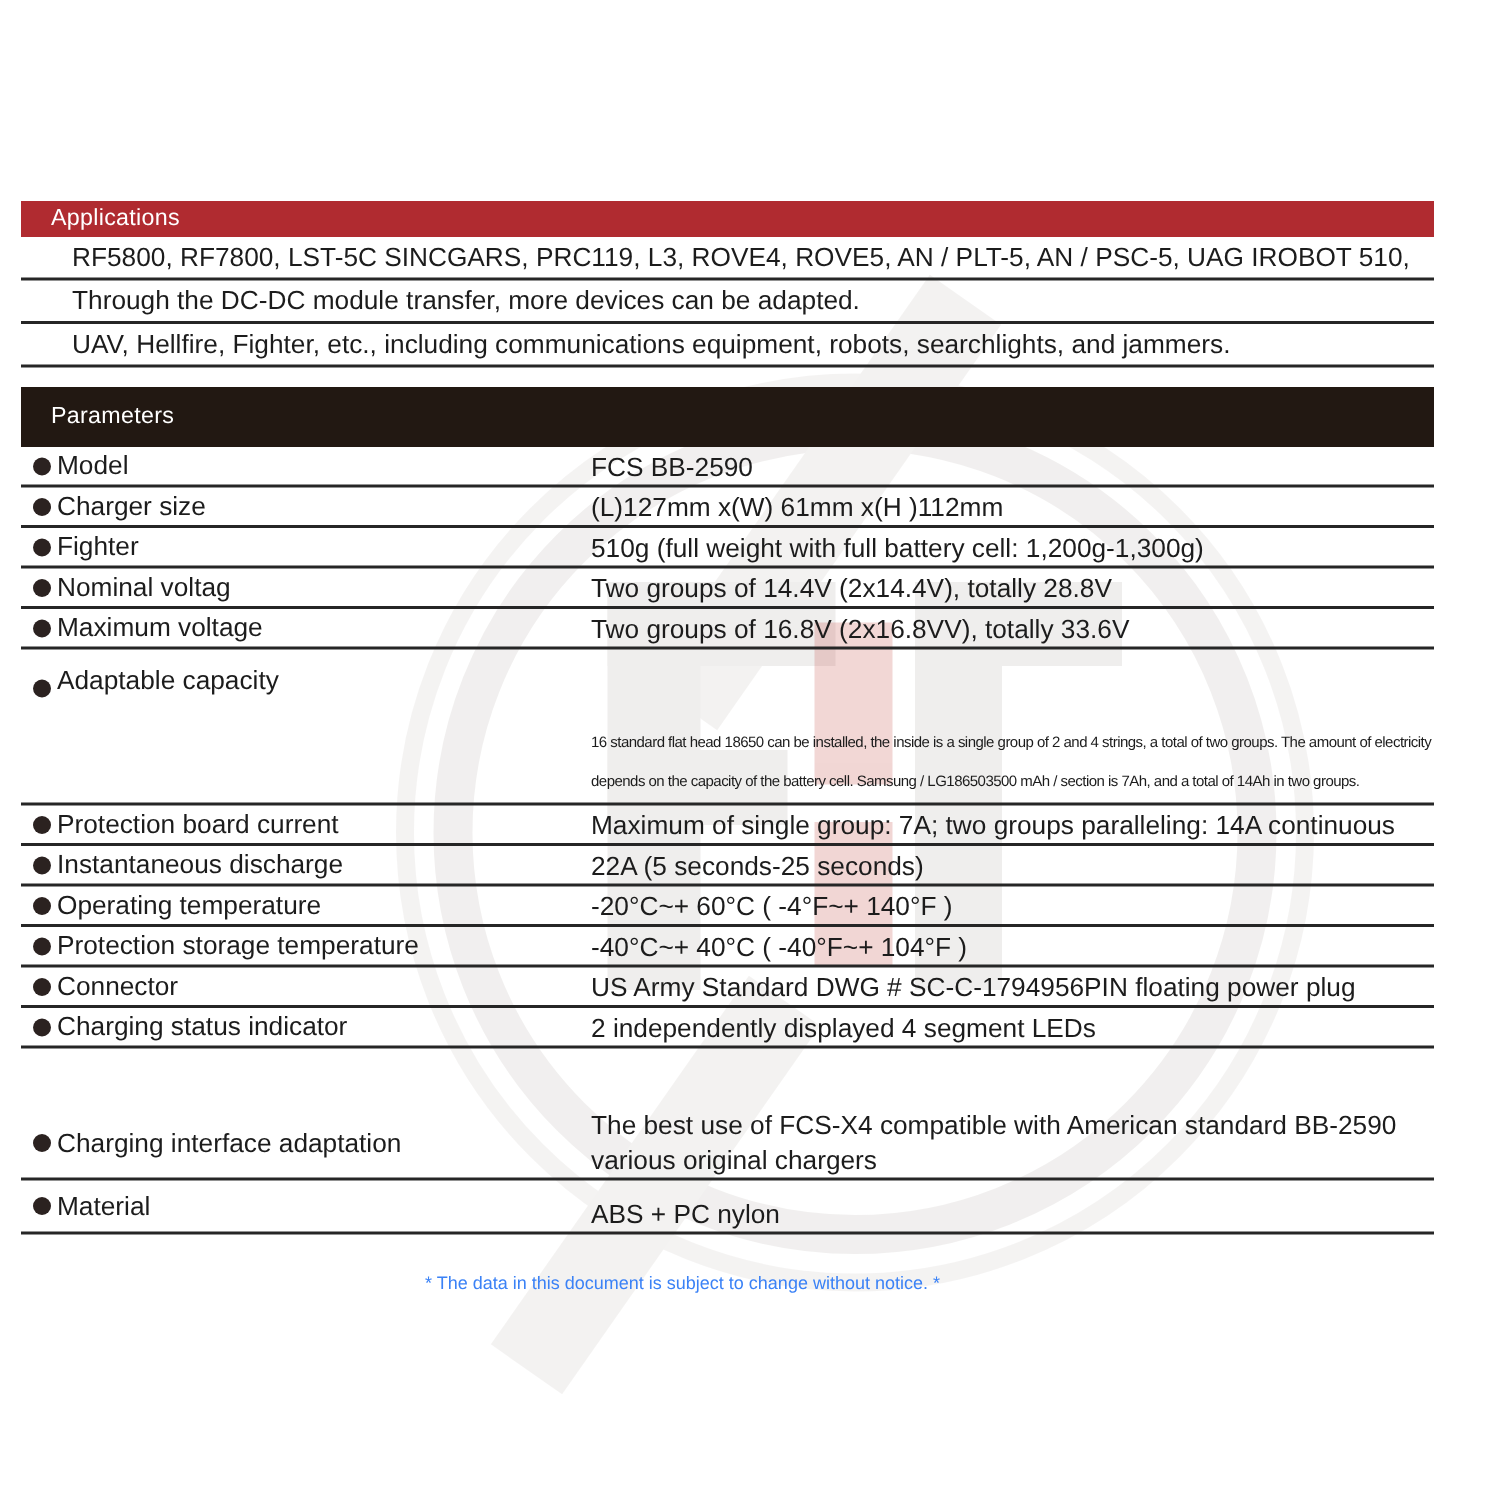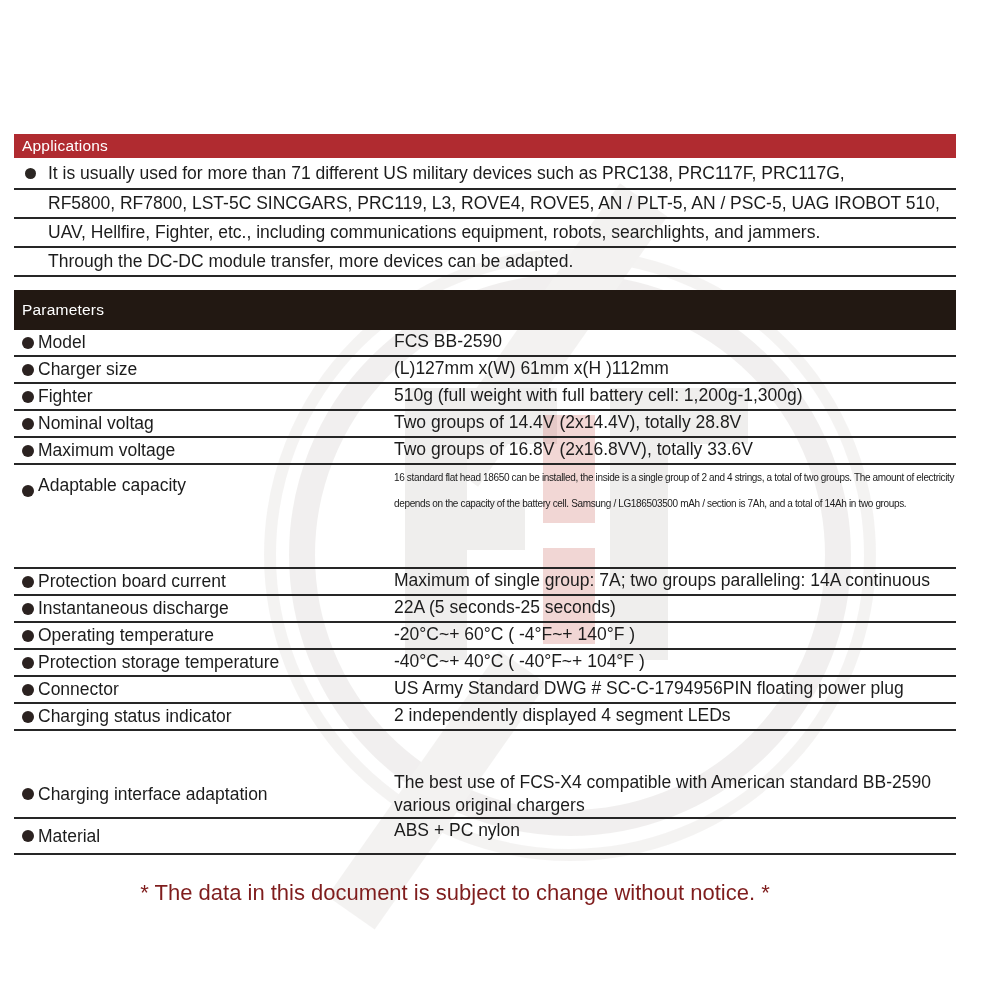--- a/index.html
+++ b/index.html
@@ -15,21 +15,21 @@
   
   .watermark { position: absolute; left: 0; top: 0; width: 1000px; height: 1000px; pointer-events: none; }
 
   .content {
     position: absolute; left: 14px; top: 134px; width: 942px;
   }
 
   
   .bar {
     height: 24px; display: flex; align-items: center;
-    padding-left: 8px; box-sizing: border-box;
+    padding-left: 20px; box-sizing: border-box;
     color: #ffffff; font-size: 15.5px; letter-spacing: 0.2px;
   }
   .bar.red   { background: #b02b30; }
   .bar.black { background: #221812; height: 40px; }
 
   
   .app-rows { margin-bottom: 13px; }
   .app-row {
     position: relative; box-sizing: border-box;
     height: 29px; padding-left: 34px;
@@ -41,21 +41,21 @@
   .app-bullet {
     position: absolute; left: 11px; top: 50%; margin-top: -5px;
     width: 11px; height: 11px; border-radius: 50%; background: #2b2623;
     display: none;
   }
   .app-row.first .app-bullet { display: block; }
 
   
   .p-row {
     display: flex; box-sizing: border-box;
-    min-height: 27px; align-items: flex-start;
+    min-height: 27px; align-items: flex-end;
     border-bottom: 2px solid #262626;
     font-size: 17.5px;
   }
   .p-labelcell { position: relative; width: 380px; flex: 0 0 380px; padding-left: 24px; box-sizing: border-box; align-self: center;}
   .p-bullet {
     position: absolute; left: 8px; top: 50%; margin-top: -6px;
     width: 12px; height: 12px; border-radius: 50%; background: #2b2220;
   }
   .p-value { flex: 1 1 auto; white-space: nowrap; line-height: 23px; }
   .p-row.wrap .p-value { white-space: normal; }
@@ -66,21 +66,21 @@
     font-family: "Liberation Sans", sans-serif;
   }
   .p-row.condensed .p-labelcell { align-self: flex-start; margin-top: 10px; }
   .p-row.condensed .p-bullet { top: 10px; margin-top: 0; }
   .p-row.wrap { min-height: 47px; margin-top: 40px; }
   .p-row.spaced { min-height: 36px; }
 
   
   .footer-note {
     margin-top: 25px; text-align: center; padding-right: 60px;
-    font-size: 22px; color: #7f1d1d;
+    font-size: 12px; color: #3b82f6;
   }
 </style>
 </head>
 <body>
 
 <div class="page">
 
   <svg class="watermark" viewBox="0 0 1000 1000" aria-hidden="true">
     <g opacity="0.16">
       <circle cx="570" cy="555" r="268" fill="none" stroke="#aaa29e" stroke-width="26"></circle>
@@ -99,38 +99,34 @@
     </g>
   </svg>
 
   <div class="content">
 
     <div class="bar red">
       <span>Applications</span>
     </div>
 
     <div class="app-rows">
-  <div class="app-row first">
-    <span class="app-bullet"></span>
-    <span class="app-text">It is usually used for more than 71 different US military devices such as PRC138, PRC117F, PRC117G,</span>
-  </div>
 
   <div class="app-row">
 
     <span class="app-text">RF5800, RF7800, LST-5C SINCGARS, PRC119, L3, ROVE4, ROVE5, AN / PLT-5, AN / PSC-5, UAG IROBOT 510,</span>
   </div>
 
   <div class="app-row">
 
+    <span class="app-text">Through the DC-DC module transfer, more devices can be adapted.</span>
+  </div>
+
+  <div class="app-row">
+
     <span class="app-text">UAV, Hellfire, Fighter, etc., including communications equipment, robots, searchlights, and jammers.</span>
-  </div>
-
-  <div class="app-row">
-
-    <span class="app-text">Through the DC-DC module transfer, more devices can be adapted.</span>
   </div>
 </div>
 
     <div class="bar black">
       <span>Parameters</span>
     </div>
 
     <div>
   <div class="p-row">
     <div class="p-labelcell">

